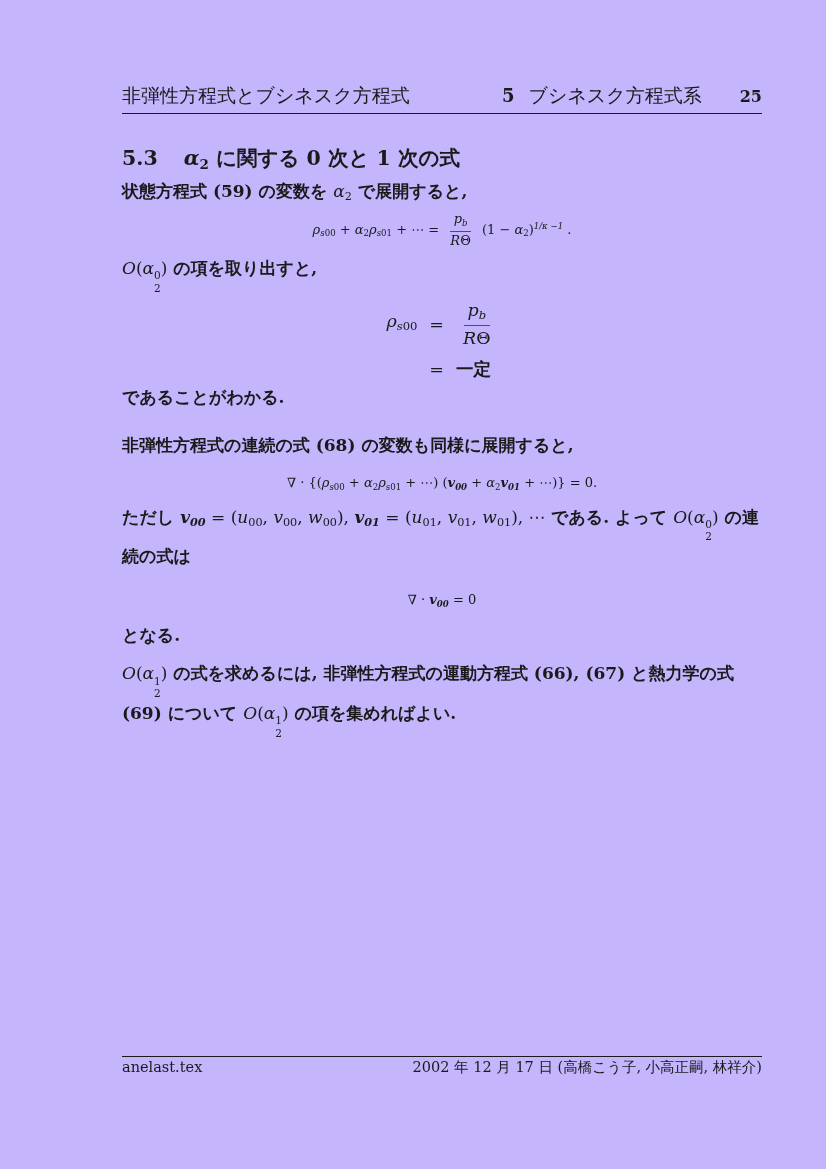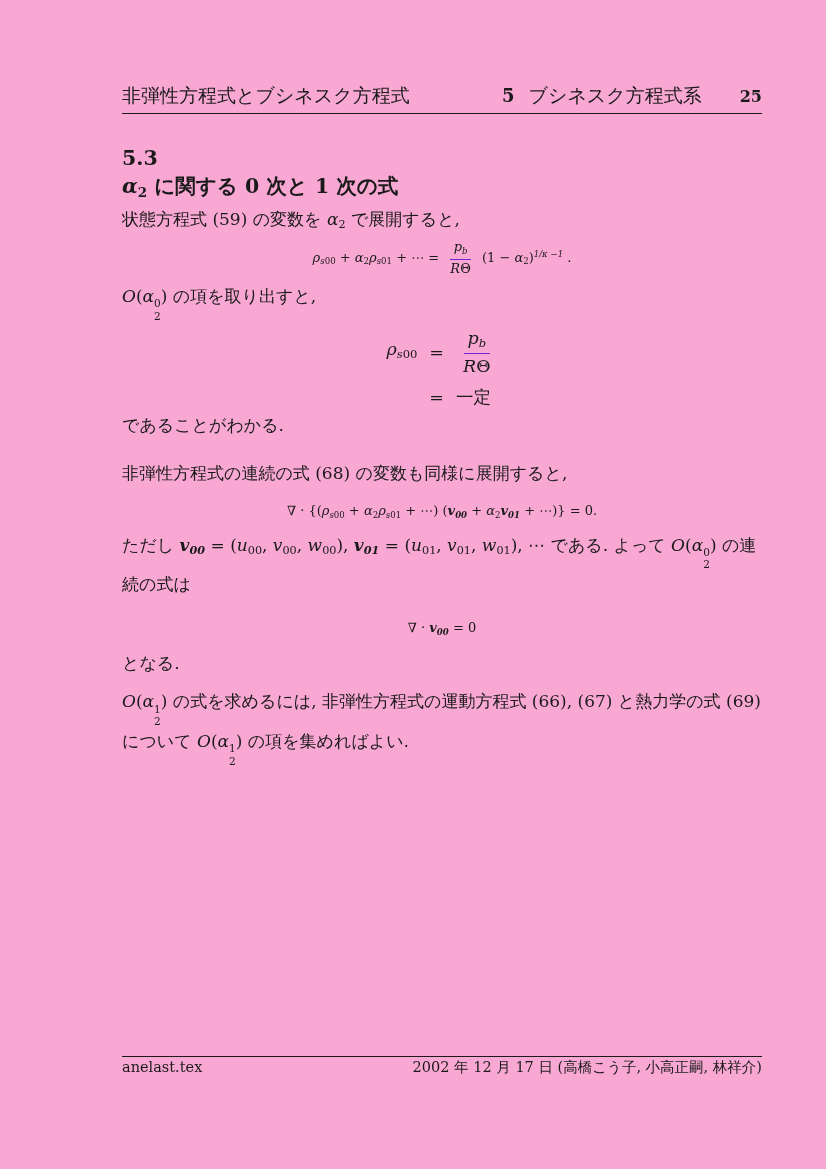--- a/index.html
+++ b/index.html
@@ -1,57 +1,57 @@
 <!DOCTYPE html>
 <html><head>
 <meta charset="utf-8">
 <style>
   html,body{margin:0;padding:0;background:#ffffff;}
   .page{
     position:relative;
     width:826px;height:1169px;
-    background:#f9a8d4;color:#1a1a1a;
+    background:#c4b5fd;color:#1a1a1a;
     font-family:"DejaVu Serif","Liberation Serif",serif;
     box-sizing:border-box;
     padding:0 64px 0 122px;
     overflow:hidden;
   }
   
   .running-header{
     display:flex;justify-content:space-between;align-items:baseline;
     padding-top:84px;padding-bottom:5px;
     border-bottom:1px solid #1a1a1a;
     font-size:19px;line-height:22px;
   }
   .hdr-left{font-family:"DejaVu Sans","Liberation Sans",sans-serif;}
   .hdr-right{display:flex;align-items:baseline;}
   .hdr-sec-num{font-weight:bold;font-size:18px;margin-right:14px;}
   .hdr-sec-title{font-family:"DejaVu Sans","Liberation Sans",sans-serif;}
   .hdr-page{font-weight:bold;font-size:16px;margin-left:38px;}
   
   .section-heading{
     margin:30px 0 0;display:flex;align-items:baseline;
-    font-size:20.5px;font-weight:bold;line-height:28px;flex-direction:column;
+    font-size:20.5px;font-weight:bold;line-height:28px;
   }
   .sec-num{margin-right:26px;}
   
   p.para{margin:0;font-size:17px;line-height:26px;}
   .mt-lg{margin-top:37px;}
   
   .equation{text-align:center;font-size:13px;line-height:26px;}
   .eqnarray{
     display:grid;grid-template-columns:auto auto auto;
     justify-content:center;column-gap:12px;row-gap:8px;
     align-items:center;font-size:17.5px;line-height:26px;
   }
   .eqrow{display:contents;}
   .eq-lhs{justify-self:end;}
   .eq-rhs{justify-self:start;}
   
-  .s-j{font-style:normal;}
+  .s-j{font-style:normal;font-weight:bold;}
   .s-jb{font-family:"DejaVu Sans","Liberation Sans",sans-serif;font-weight:bold;}
   .s-u{font-style:normal;}
   .s-ub{font-weight:bold;}
   .s-i{font-style:italic;}
   .s-b{font-style:italic;font-weight:bold;}
   .s-sub{font-size:0.66em;vertical-align:-0.3em;font-style:italic;letter-spacing:0;}
   .s-subu{font-size:0.66em;vertical-align:-0.3em;font-style:normal;}
   .s-subb{font-size:0.66em;vertical-align:-0.3em;font-style:italic;font-weight:bold;}
   .s-sup{font-size:0.66em;vertical-align:0.55em;font-style:italic;}
   

